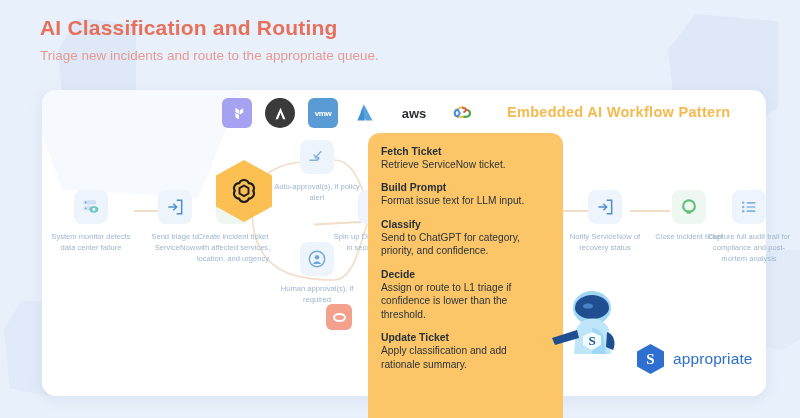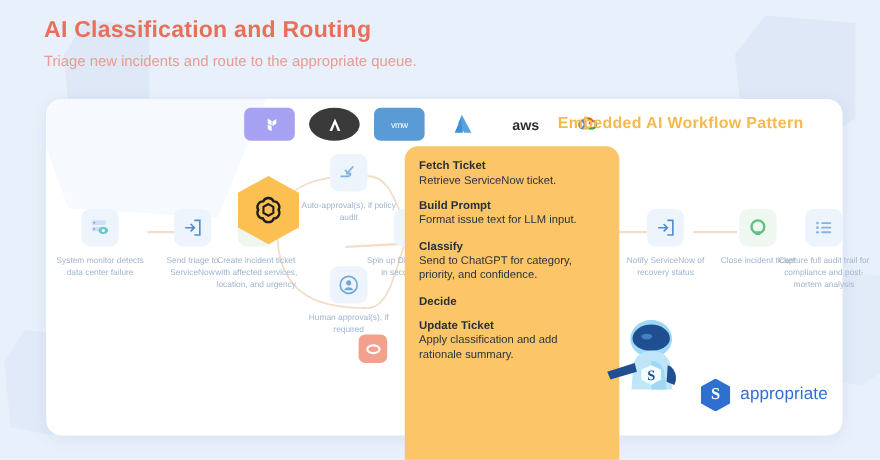--- a/index.html
+++ b/index.html
@@ -59,24 +59,24 @@
   
   .logo-strip {
     position: absolute;
     left: 180px; top: 8px;
     display: flex;
     align-items: center;
     gap: 13px;
     z-index: 5;
   }
   .logo-chip {
-    width: 46px; height: 30px;
+    width: 30px; height: 30px;
     border-radius: 6px;
     display: flex; align-items: center; justify-content: center;
-    font-size: 9px; font-weight: normal; color: #fff;
+    font-size: 9px; font-weight: bold; color: #fff;
     overflow: hidden;
   }
   .lg-terraform { background: #a6a1f0; }
   .lg-ansible   { background: #3a3a3a; border-radius: 50%; }
   .lg-vmware    { background: #5b9bd5; font-size: 8px; letter-spacing: -.5px; }
   .lg-azure     { background: transparent; color: #3f8fd2; font-size: 20px; }
   .lg-aws       { background: transparent; color: #2b2f33; font-size: 13px; font-weight: bold; width: 40px; }
   .lg-gcp       { background: transparent; }
 
   .pattern-title {
@@ -287,21 +287,21 @@
     <div class="label">Create incident ticket with affected services, location, and urgency</div>
   </div>
 
   <div class="node" style="left:232px; top:50px;">
     <div class="tile">
       <svg viewBox="0 0 24 24" width="20" height="20" aria-hidden="true">
         <path d="M8 9 l3 3 6 -7" fill="none" stroke="#7fb2e0" stroke-width="1.8"></path>
         <path d="M3 16 h8 a3 3 0 0 0 3 -3 h-5" fill="none" stroke="#7fb2e0" stroke-width="1.8"></path>
       </svg>
     </div>
-    <div class="label">Auto-approval(s), if policy audit</div>
+    <div class="label">Auto-approval(s), if policy alert</div>
   </div>
 
   <div class="node" style="left:232px; top:152px;">
     <div class="tile">
       <svg viewBox="0 0 24 24" width="22" height="22" aria-hidden="true">
         <circle cx="12" cy="12" r="8.4" fill="none" stroke="#6fa8d8" stroke-width="1.6"></circle>
         <circle cx="12" cy="10" r="2.5" fill="#6fa8d8"></circle>
         <path d="M7.4 17.4 a5 5 0 0 1 9.2 0" fill="#6fa8d8"></path>
       </svg>
     </div>
@@ -373,20 +373,21 @@
   <div class="blk">
     <h3>Build Prompt</h3>
     <p>Format issue text for LLM input.</p>
   </div>
   <div class="blk">
     <h3>Classify</h3>
     <p>Send to ChatGPT for category, priority, and confidence.</p>
   </div>
   <div class="blk">
     <h3>Decide</h3>
+    <p>Assign or route to L1 triage if confidence is lower than the threshold.</p>
   </div>
   <div class="blk">
     <h3>Update Ticket</h3>
     <p>Apply classification and add rationale summary.</p>
   </div>
 </div>
 
 <svg class="robot" viewBox="0 0 84 72">
   <ellipse cx="44" cy="22" rx="19" ry="17" fill="#9ed8f5"></ellipse>
   <path d="M27 22 a17 13 0 0 1 34 0 a17 11 0 0 1 -34 0 Z" fill="#1f4f91"></path>

